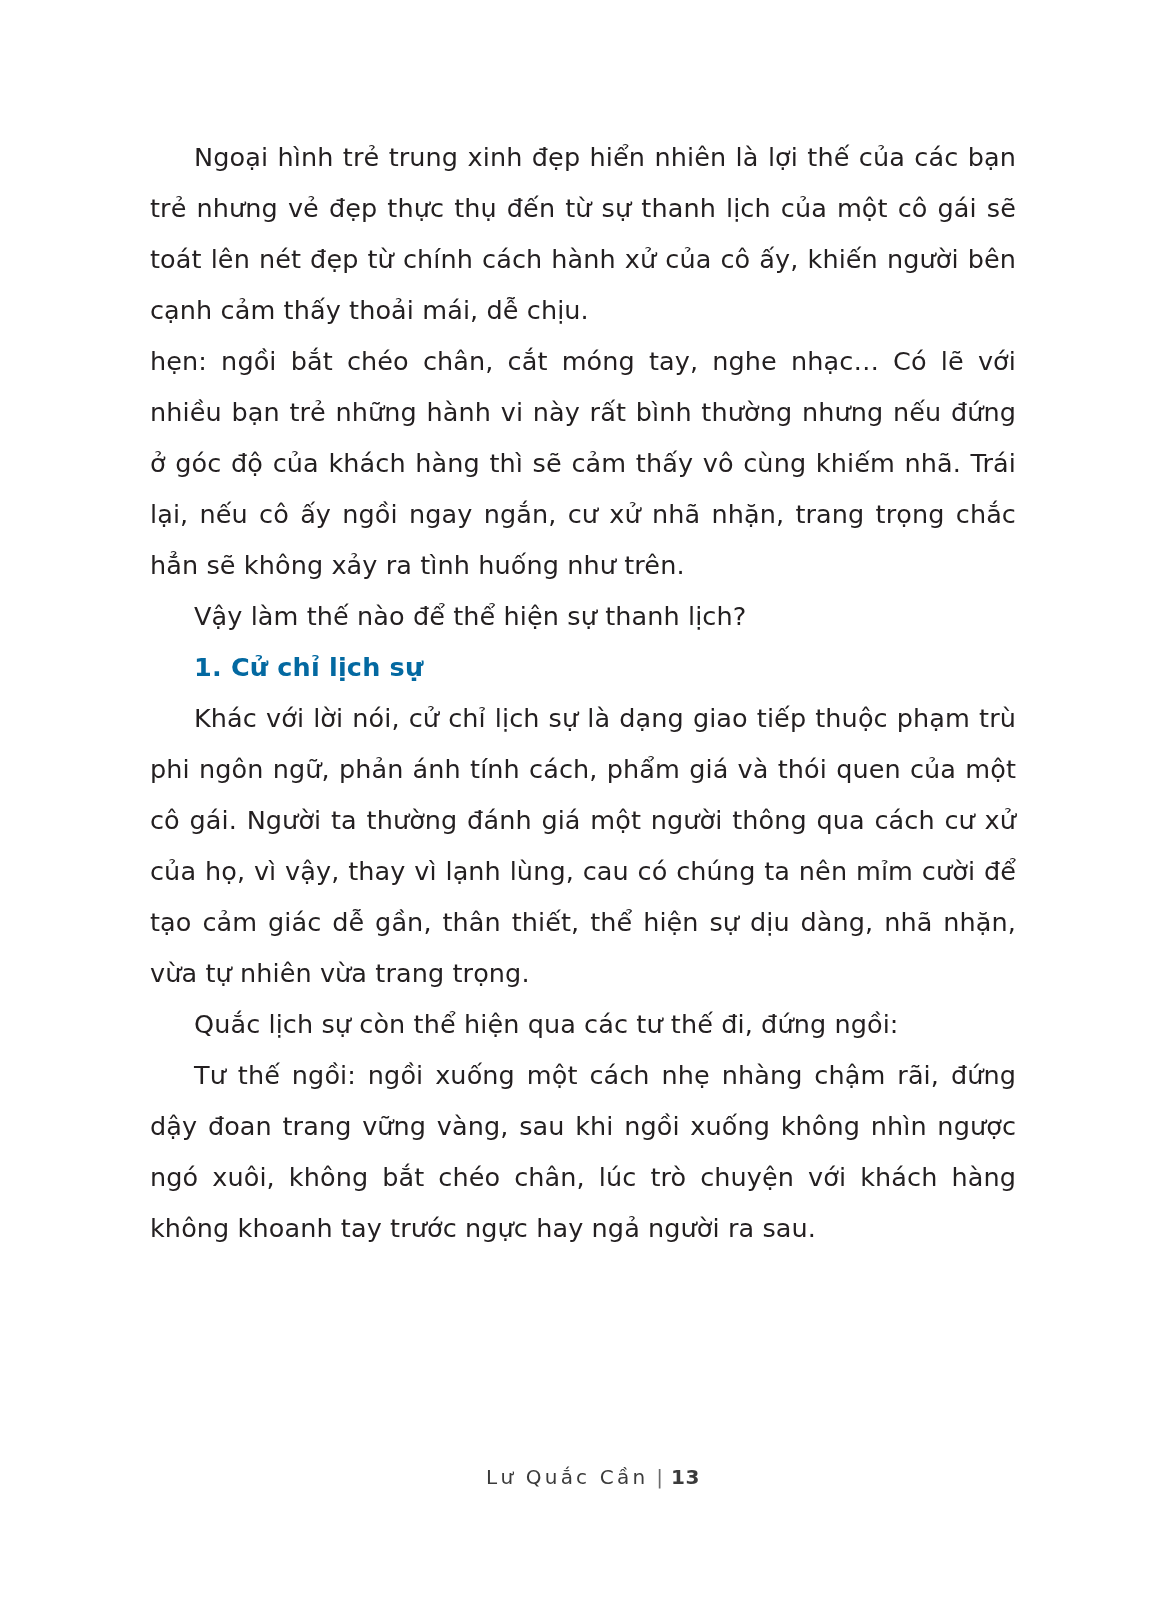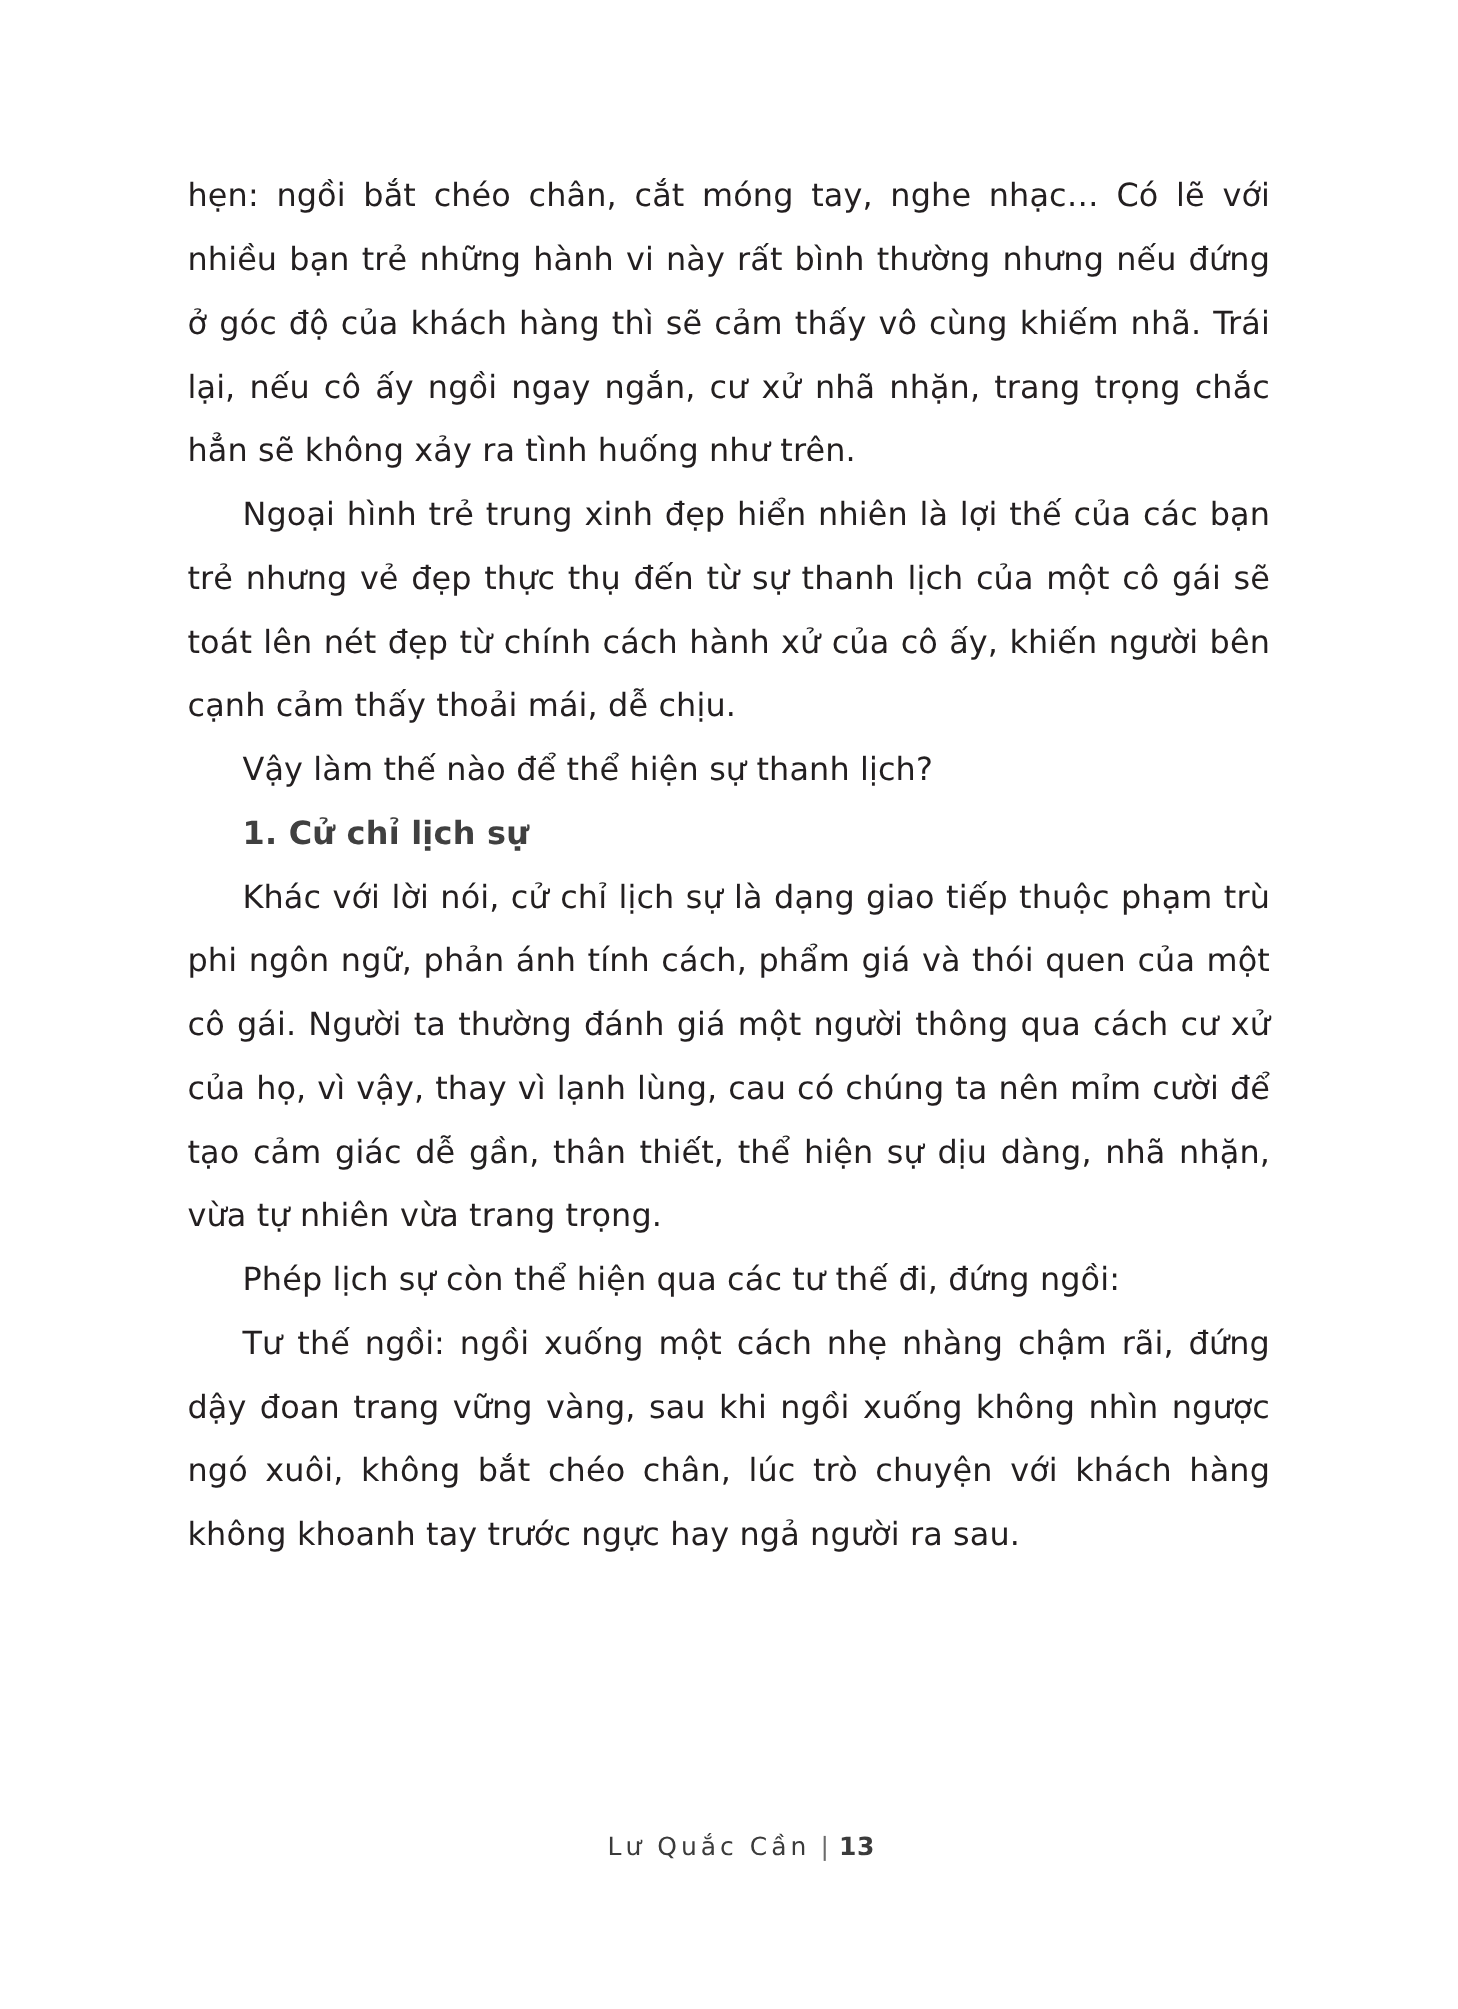--- a/index.html
+++ b/index.html
@@ -36,21 +36,21 @@
   .para.no-indent {
     text-indent: 0;
   }
   .heading {
     margin: 0;
     font-size: 25.5px;
     line-height: 51px;
     font-weight: bold;
     text-indent: 44px;
     letter-spacing: 0.2px;
-    color: #404040;
+    color: #0369a1;
   }
   .footer {
     position: absolute;
     left: 0;
     right: 0;
     bottom: 118px;
     text-align: center;
     font-size: 20px;
     color: #3b3b3b;
     margin-left: 20px;
@@ -68,31 +68,31 @@
     letter-spacing: 0.5px;
   }
 </style>
 </head>
 <body>
 
 <div class="page">
 
   <div class="body-text">
 
+    <p class="para">Ngoại hình trẻ trung xinh đẹp hiển nhiên là lợi thế của các bạn trẻ nhưng vẻ đẹp thực thụ đến từ sự thanh lịch của một cô gái sẽ toát lên nét đẹp từ chính cách hành xử của cô ấy, khiến người bên cạnh cảm thấy thoải mái, dễ chịu.</p>
+
     <p class="para no-indent">hẹn: ngồi bắt chéo chân, cắt móng tay, nghe nhạc… Có lẽ với nhiều bạn trẻ những hành vi này rất bình thường nhưng nếu đứng ở góc độ của khách hàng thì sẽ cảm thấy vô cùng khiếm nhã. Trái lại, nếu cô ấy ngồi ngay ngắn, cư xử nhã nhặn, trang trọng chắc hẳn sẽ không xảy ra tình huống như trên.</p>
-
-    <p class="para">Ngoại hình trẻ trung xinh đẹp hiển nhiên là lợi thế của các bạn trẻ nhưng vẻ đẹp thực thụ đến từ sự thanh lịch của một cô gái sẽ toát lên nét đẹp từ chính cách hành xử của cô ấy, khiến người bên cạnh cảm thấy thoải mái, dễ chịu.</p>
 
     <p class="para">Vậy làm thế nào để thể hiện sự thanh lịch?</p>
 
     <h2 class="heading">1. Cử chỉ lịch sự</h2>
 
     <p class="para">Khác với lời nói, cử chỉ lịch sự là dạng giao tiếp thuộc phạm trù phi ngôn ngữ, phản ánh tính cách, phẩm giá và thói quen của một cô gái. Người ta thường đánh giá một người thông qua cách cư xử của họ, vì vậy, thay vì lạnh lùng, cau có chúng ta nên mỉm cười để tạo cảm giác dễ gần, thân thiết, thể hiện sự dịu dàng, nhã nhặn, vừa tự nhiên vừa trang trọng.</p>
 
-    <p class="para">Phép lịch sự còn thể hiện qua các tư thế đi, đứng ngồi:</p>
+    <p class="para">Quắc lịch sự còn thể hiện qua các tư thế đi, đứng ngồi:</p>
 
     <p class="para">Tư thế ngồi: ngồi xuống một cách nhẹ nhàng chậm rãi, đứng dậy đoan trang vững vàng, sau khi ngồi xuống không nhìn ngược ngó xuôi, không bắt chéo chân, lúc trò chuyện với khách hàng không khoanh tay trước ngực hay ngả người ra sau.</p>
 
 
   </div>
 
   <div class="footer">
     <span class="author">Lư Quắc Cần</span><span class="sep">|</span><span class="pagenum">13</span>
   </div>
 

